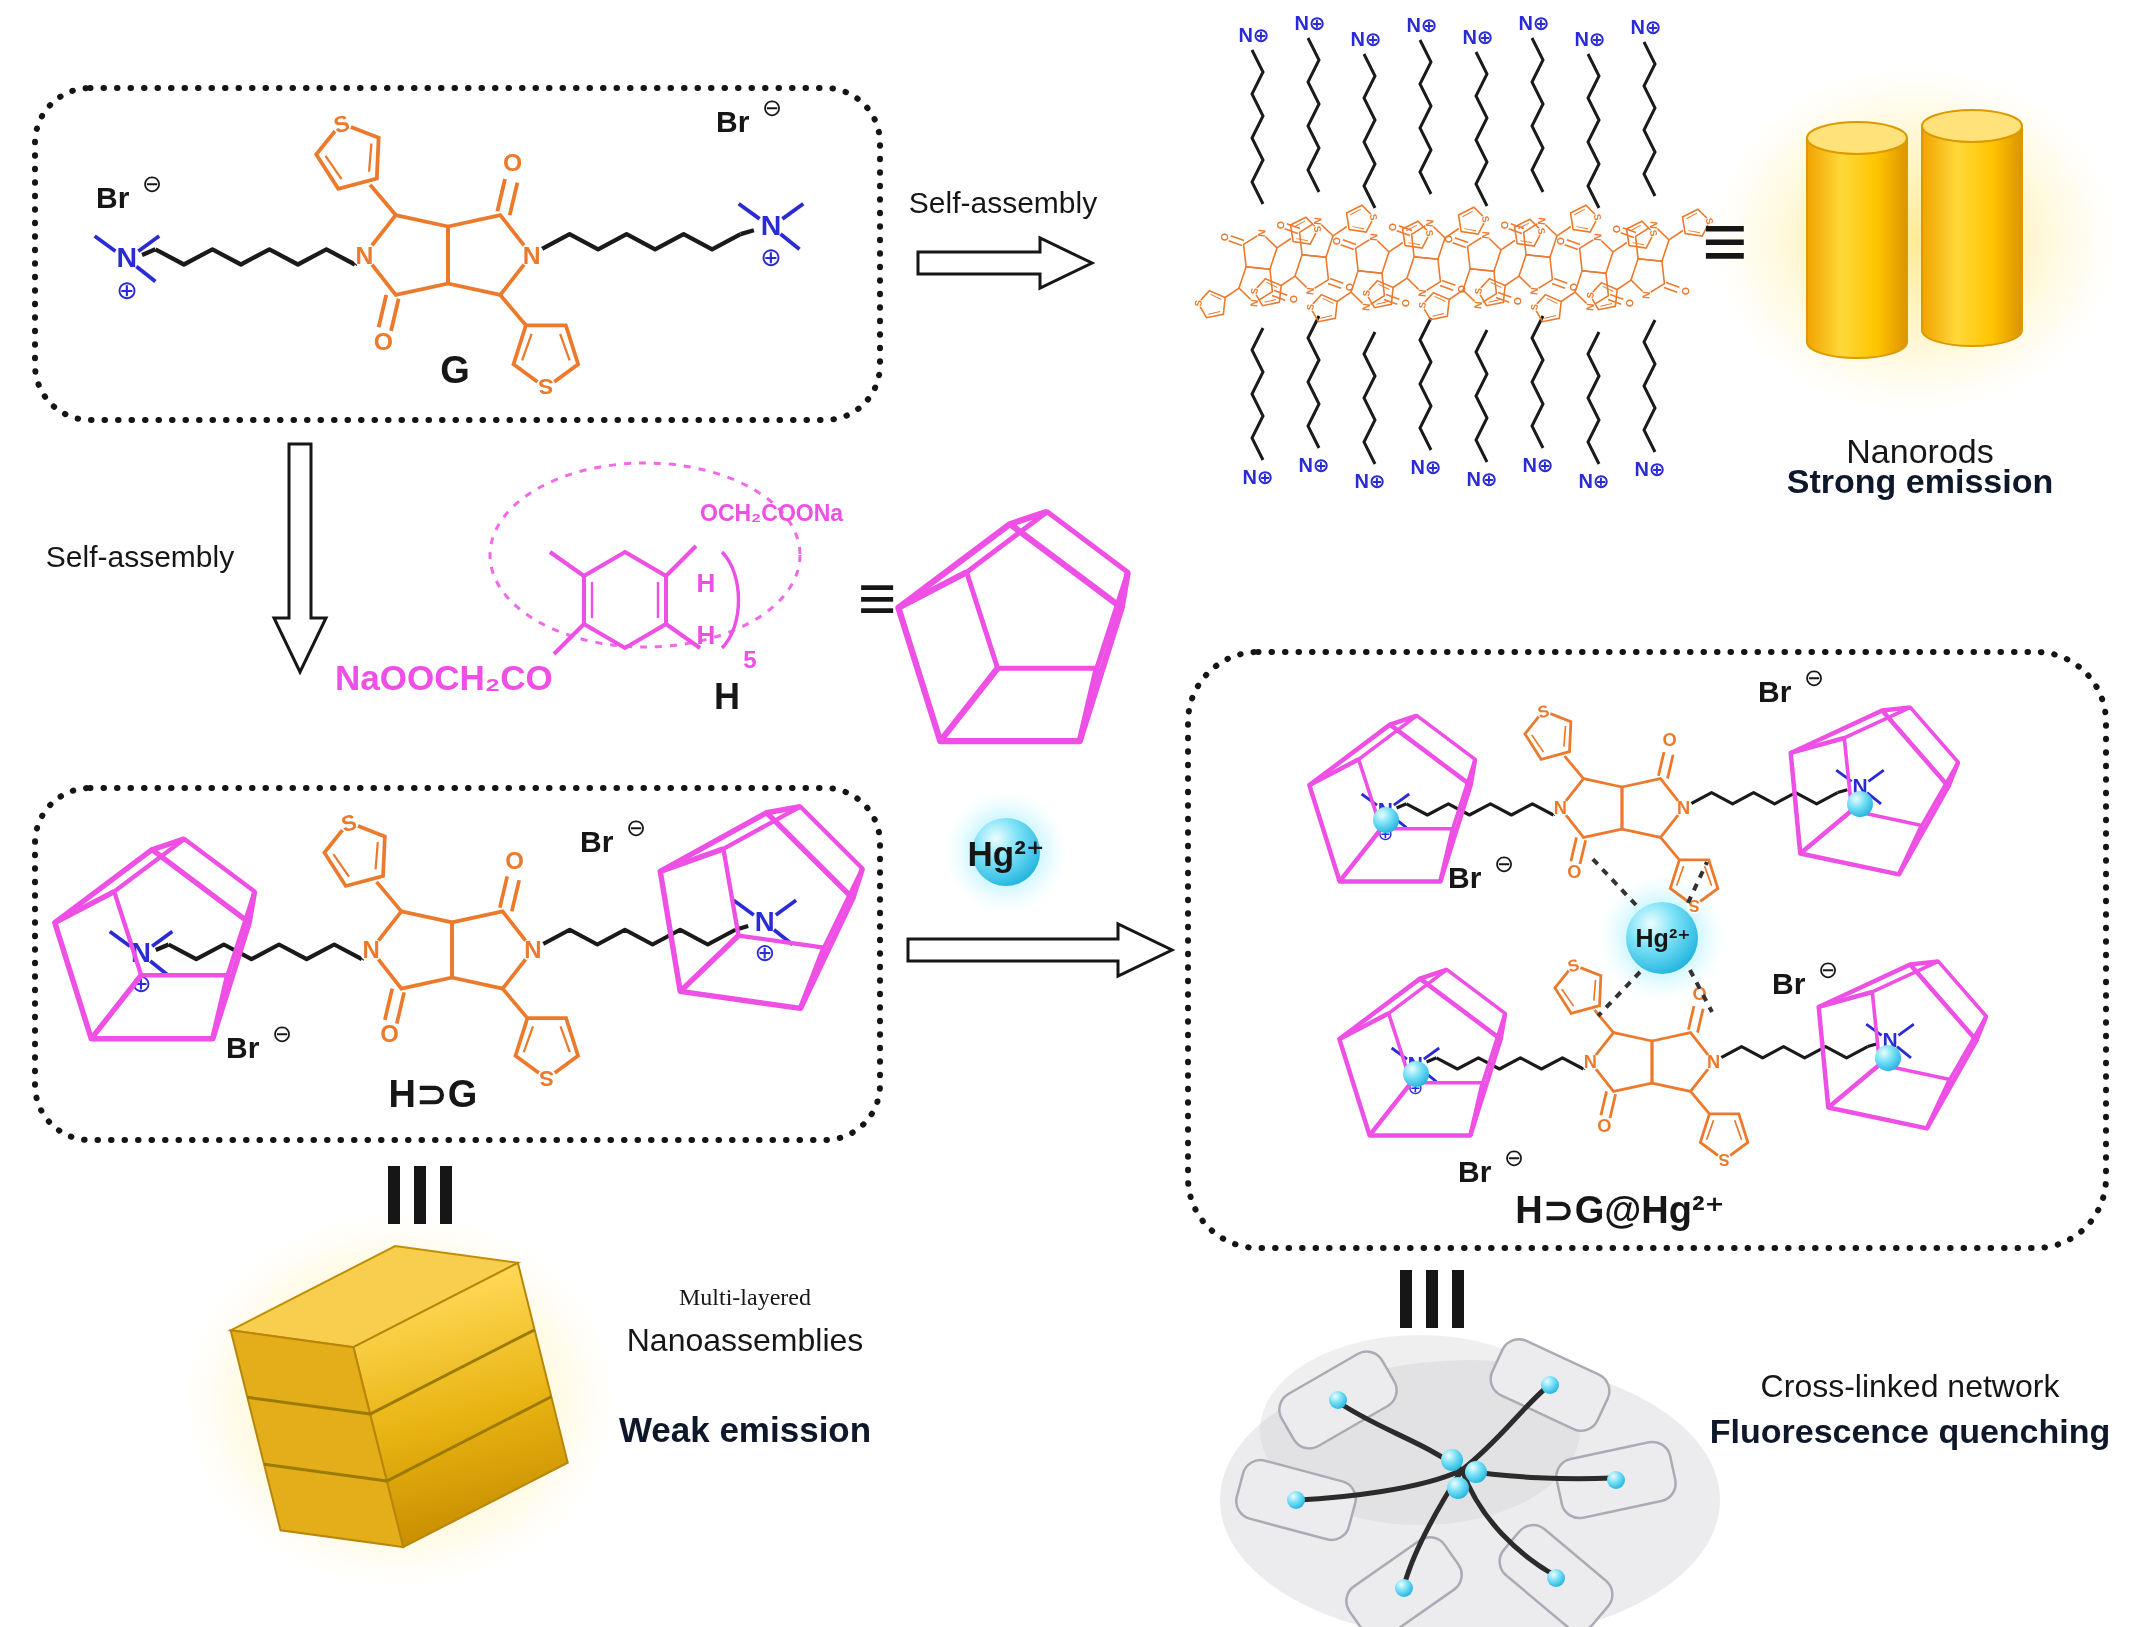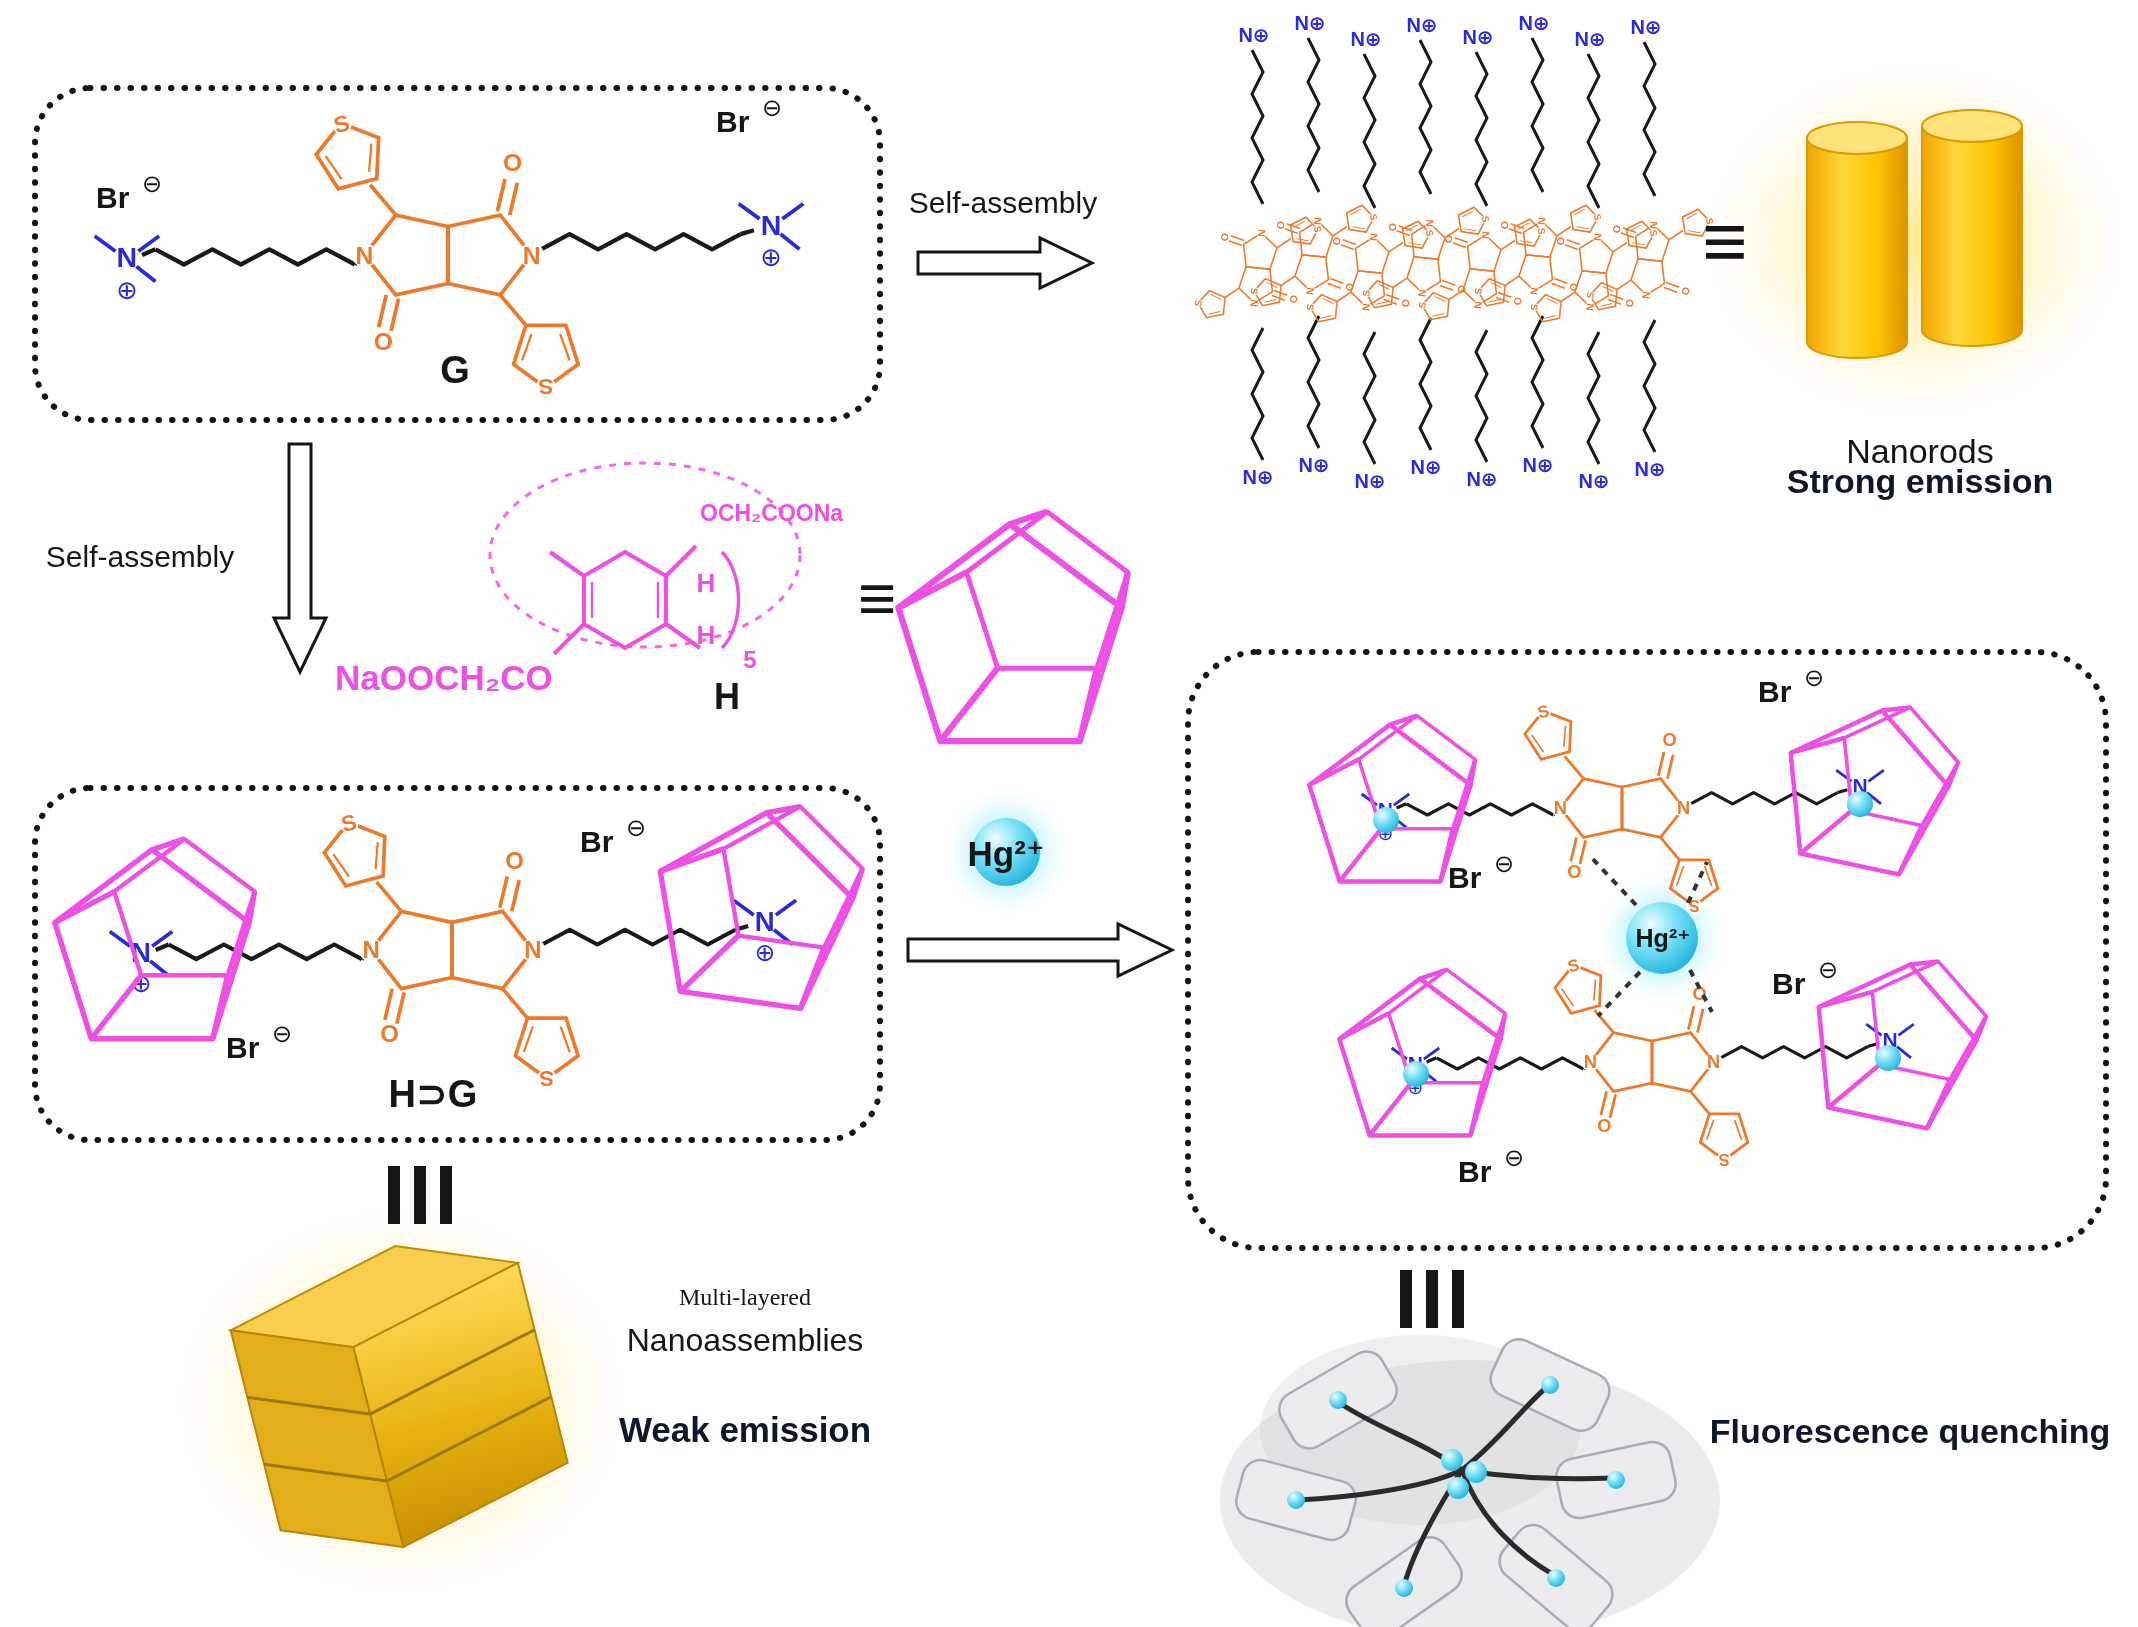--- a/index.html
+++ b/index.html
@@ -262,20 +262,22 @@
 
 <div class="lbl bold center" style="left:425px;top:348px;width:60px;font-size:38px;">G</div>
 
 <div class="lbl" style="left:1702px;top:196px;font-size:78px;">≡</div>
 <div class="lbl" style="left:858px;top:560px;font-size:66px;">≡</div>
 
 <div class="lbl bold center" style="left:348px;top:1072px;width:170px;font-size:38px;">H⊃G</div>
 
 <div class="lbl bold center" style="left:944px;top:834px;width:124px;font-size:35px;">Hg²⁺</div>
 <div class="lbl bold center" style="left:1618px;top:924px;width:90px;font-size:25px;">Hg²⁺</div>
+<div class="lbl bold center" style="left:1460px;top:1188px;width:320px;font-size:38px;">H⊃G@Hg²⁺</div>
 
 <div class="lbl center" style="left:595px;top:1284px;width:300px;font-size:24px;font-family:Liberation Serif, serif;">Multi-layered</div>
 <div class="lbl center" style="left:595px;top:1322px;width:300px;font-size:32px;">Nanoassemblies</div>
 <div class="lbl center cyan" style="left:585px;top:1410px;width:320px;font-size:35px;">Weak emission</div>
 
+<div class="lbl center" style="left:1695px;top:1368px;width:430px;font-size:32px;">Cross-linked network</div>
 <div class="lbl center cyan" style="left:1680px;top:1412px;width:460px;font-size:34px;">Fluorescence quenching</div>
 
 </div>
 
 </body></html>

